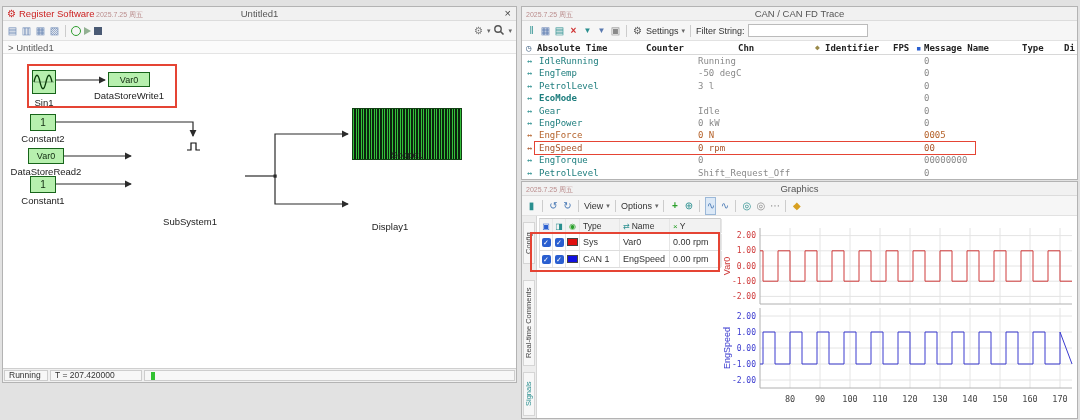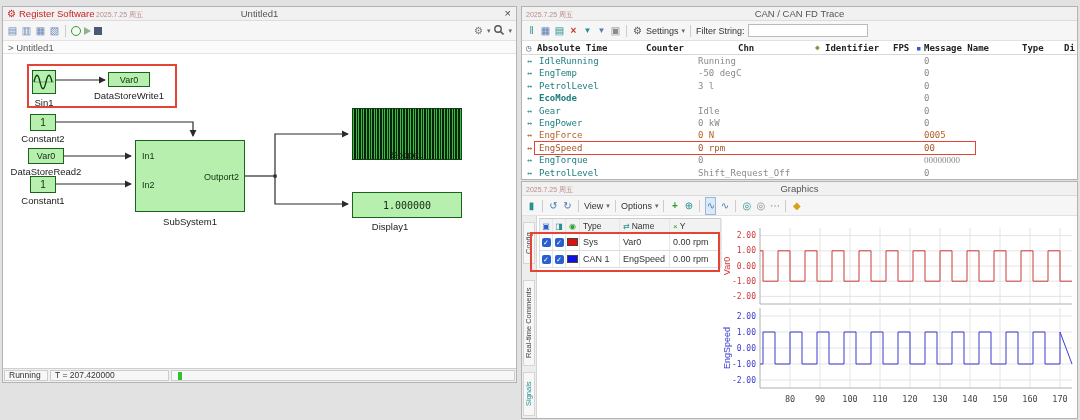--- a/index.html
+++ b/index.html
@@ -125,39 +125,33 @@
 
     <div class="blk" style="left:27px;top:60px;width:26px;height:17px">1</div>
     <div class="lbl" style="left:8px;top:79px;width:64px">Constant2</div>
 
     <div class="blk" style="left:25px;top:94px;width:36px;height:16px;font-size:9px">Var0</div>
     <div class="lbl" style="left:4px;top:112px;width:78px">DataStoreRead2</div>
 
     <div class="blk" style="left:27px;top:122px;width:26px;height:17px">1</div>
     <div class="lbl" style="left:8px;top:141px;width:64px">Constant1</div>
 
-    <div class="blk" style="left:132px;top:86px;width:110px;height:72px">
-      <span class="port" style="left:6px;top:10px">In1</span>
-      <span class="port" style="right:5px;top:31px">Outport2</span>
-      <span class="port" style="left:6px;top:39px">In2</span>
-    </div>
     <div class="lbl" style="left:137px;top:162px;width:100px">SubSystem1</div>
 
     <div class="blk scopeface" style="left:349px;top:54px;width:110px;height:52px"></div>
     <div class="lbl" style="left:354px;top:95px;width:100px">Scope1</div>
 
-    <div class="blk" style="left:349px;top:138px;width:110px;height:26px;font-family:'DejaVu Sans Mono',monospace">1.000000</div>
     <div class="lbl" style="left:337px;top:167px;width:100px">Display1</div>
 
     <div class="anno" style="left:24px;top:10px;width:150px;height:44px"></div>
   </div>
 
   <div class="status">
     <span class="scell" style="width:44px">Running</span>
-    <span class="scell" style="width:119px">T = 207.420000</span>
+    <span class="scell" style="width:92px">T = 207.420000</span>
     <span class="scell sprog">
         <span class="sliver"></span>
       </span>
   </div>
 </div>
 
 <div id="trace" class="win" style="left:521px;top:6px;width:557px;height:174px">
   <div class="tbar">
     <span class="date">2025.7.25 周五</span>
     <span class="ttl">CAN / CAN FD Trace</span>
@@ -237,21 +231,21 @@
       <div class="trow annotated">
     <span class="ri" style="color: rgb(168, 84, 42);">↔</span>
     <span class="rn" style="color: rgb(168, 84, 42);">EngSpeed</span>
     <span class="rv" style="color: rgb(168, 84, 42);">0 rpm</span>
     <span class="rv2" style="color: rgb(168, 84, 42);">00</span>
   </div>
       <div class="trow">
     <span class="ri" style="color: rgb(42, 143, 143);">↔</span>
     <span class="rn" style="color: rgb(29, 125, 125);">EngTorque</span>
     <span class="rv" style="color: rgb(138, 138, 138);">0</span>
-    <span class="rv2" style="color: rgb(138, 138, 138); font-family: Liberation Serif, serif;">00000000</span>
+    <span class="rv2" style="color: rgb(138, 138, 138);">00000000</span>
   </div>
       <div class="trow">
     <span class="ri" style="color: rgb(42, 143, 143);">↔</span>
     <span class="rn" style="color: rgb(29, 125, 125);">PetrolLevel</span>
     <span class="rv" style="color: rgb(138, 138, 138);">Shift_Request_Off</span>
     <span class="rv2" style="color: rgb(138, 138, 138);">0</span>
   </div>
       <div class="trow">
     <span class="ri" style="color: rgb(42, 143, 143);">↔</span>
     <span class="rn" style="color: rgb(29, 125, 125);">SleepInd</span>

